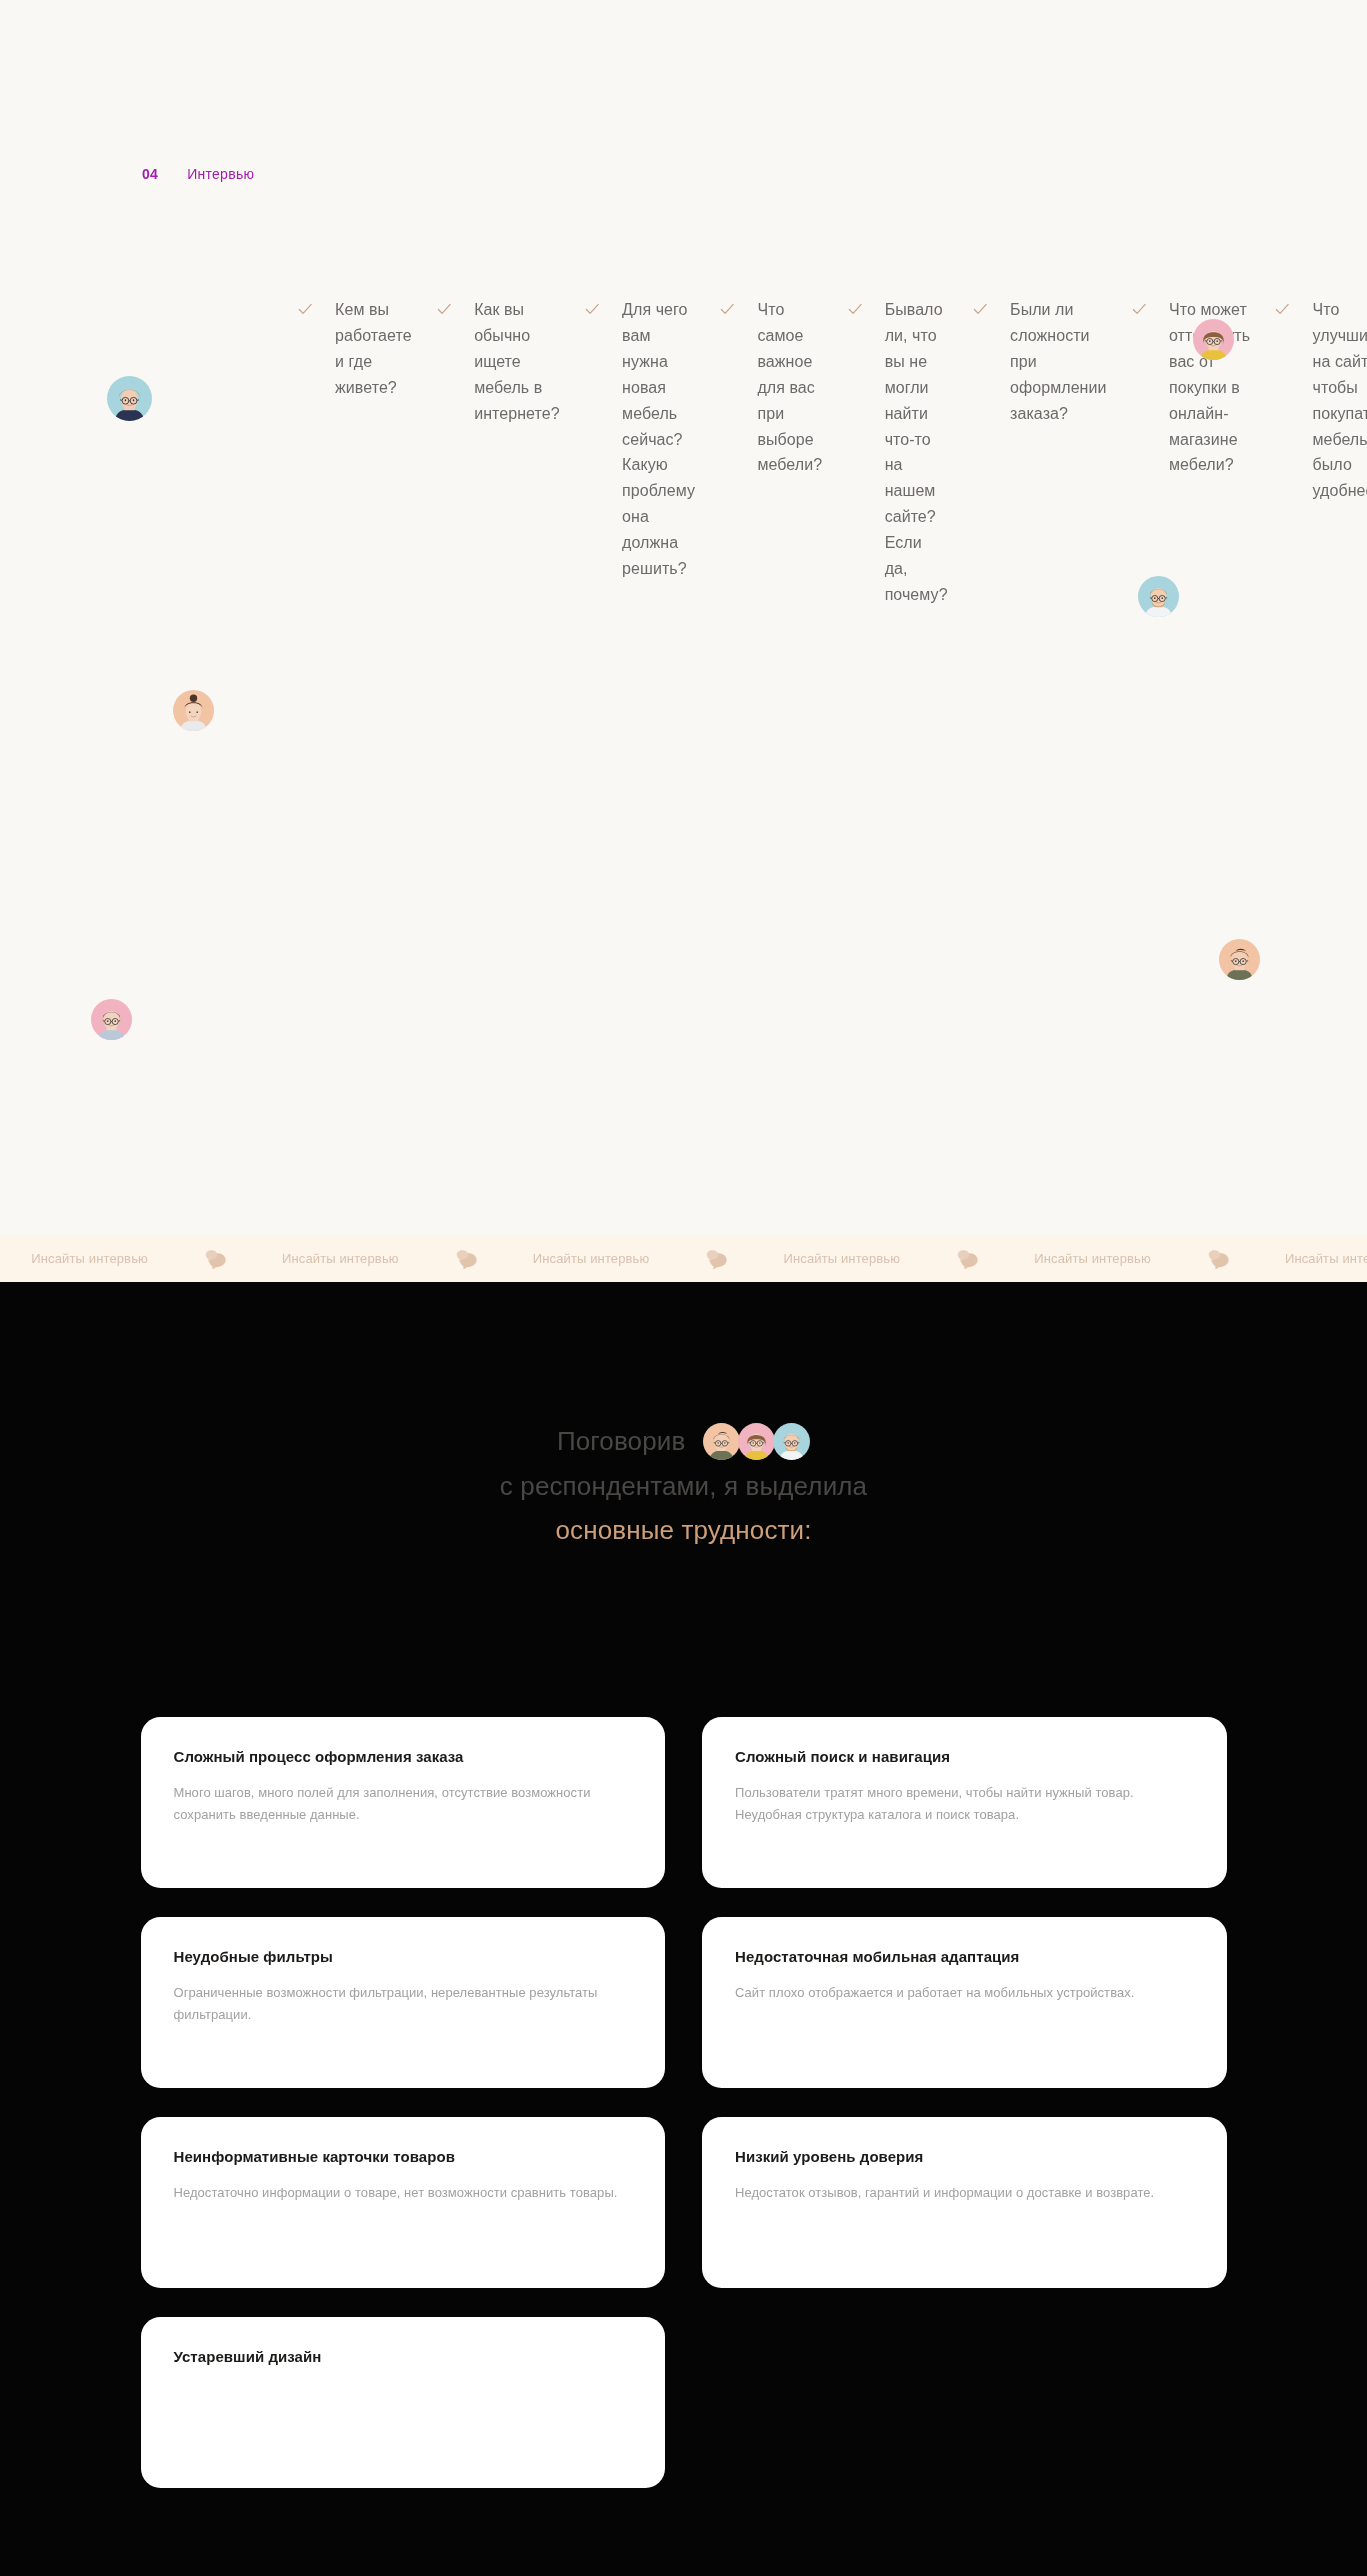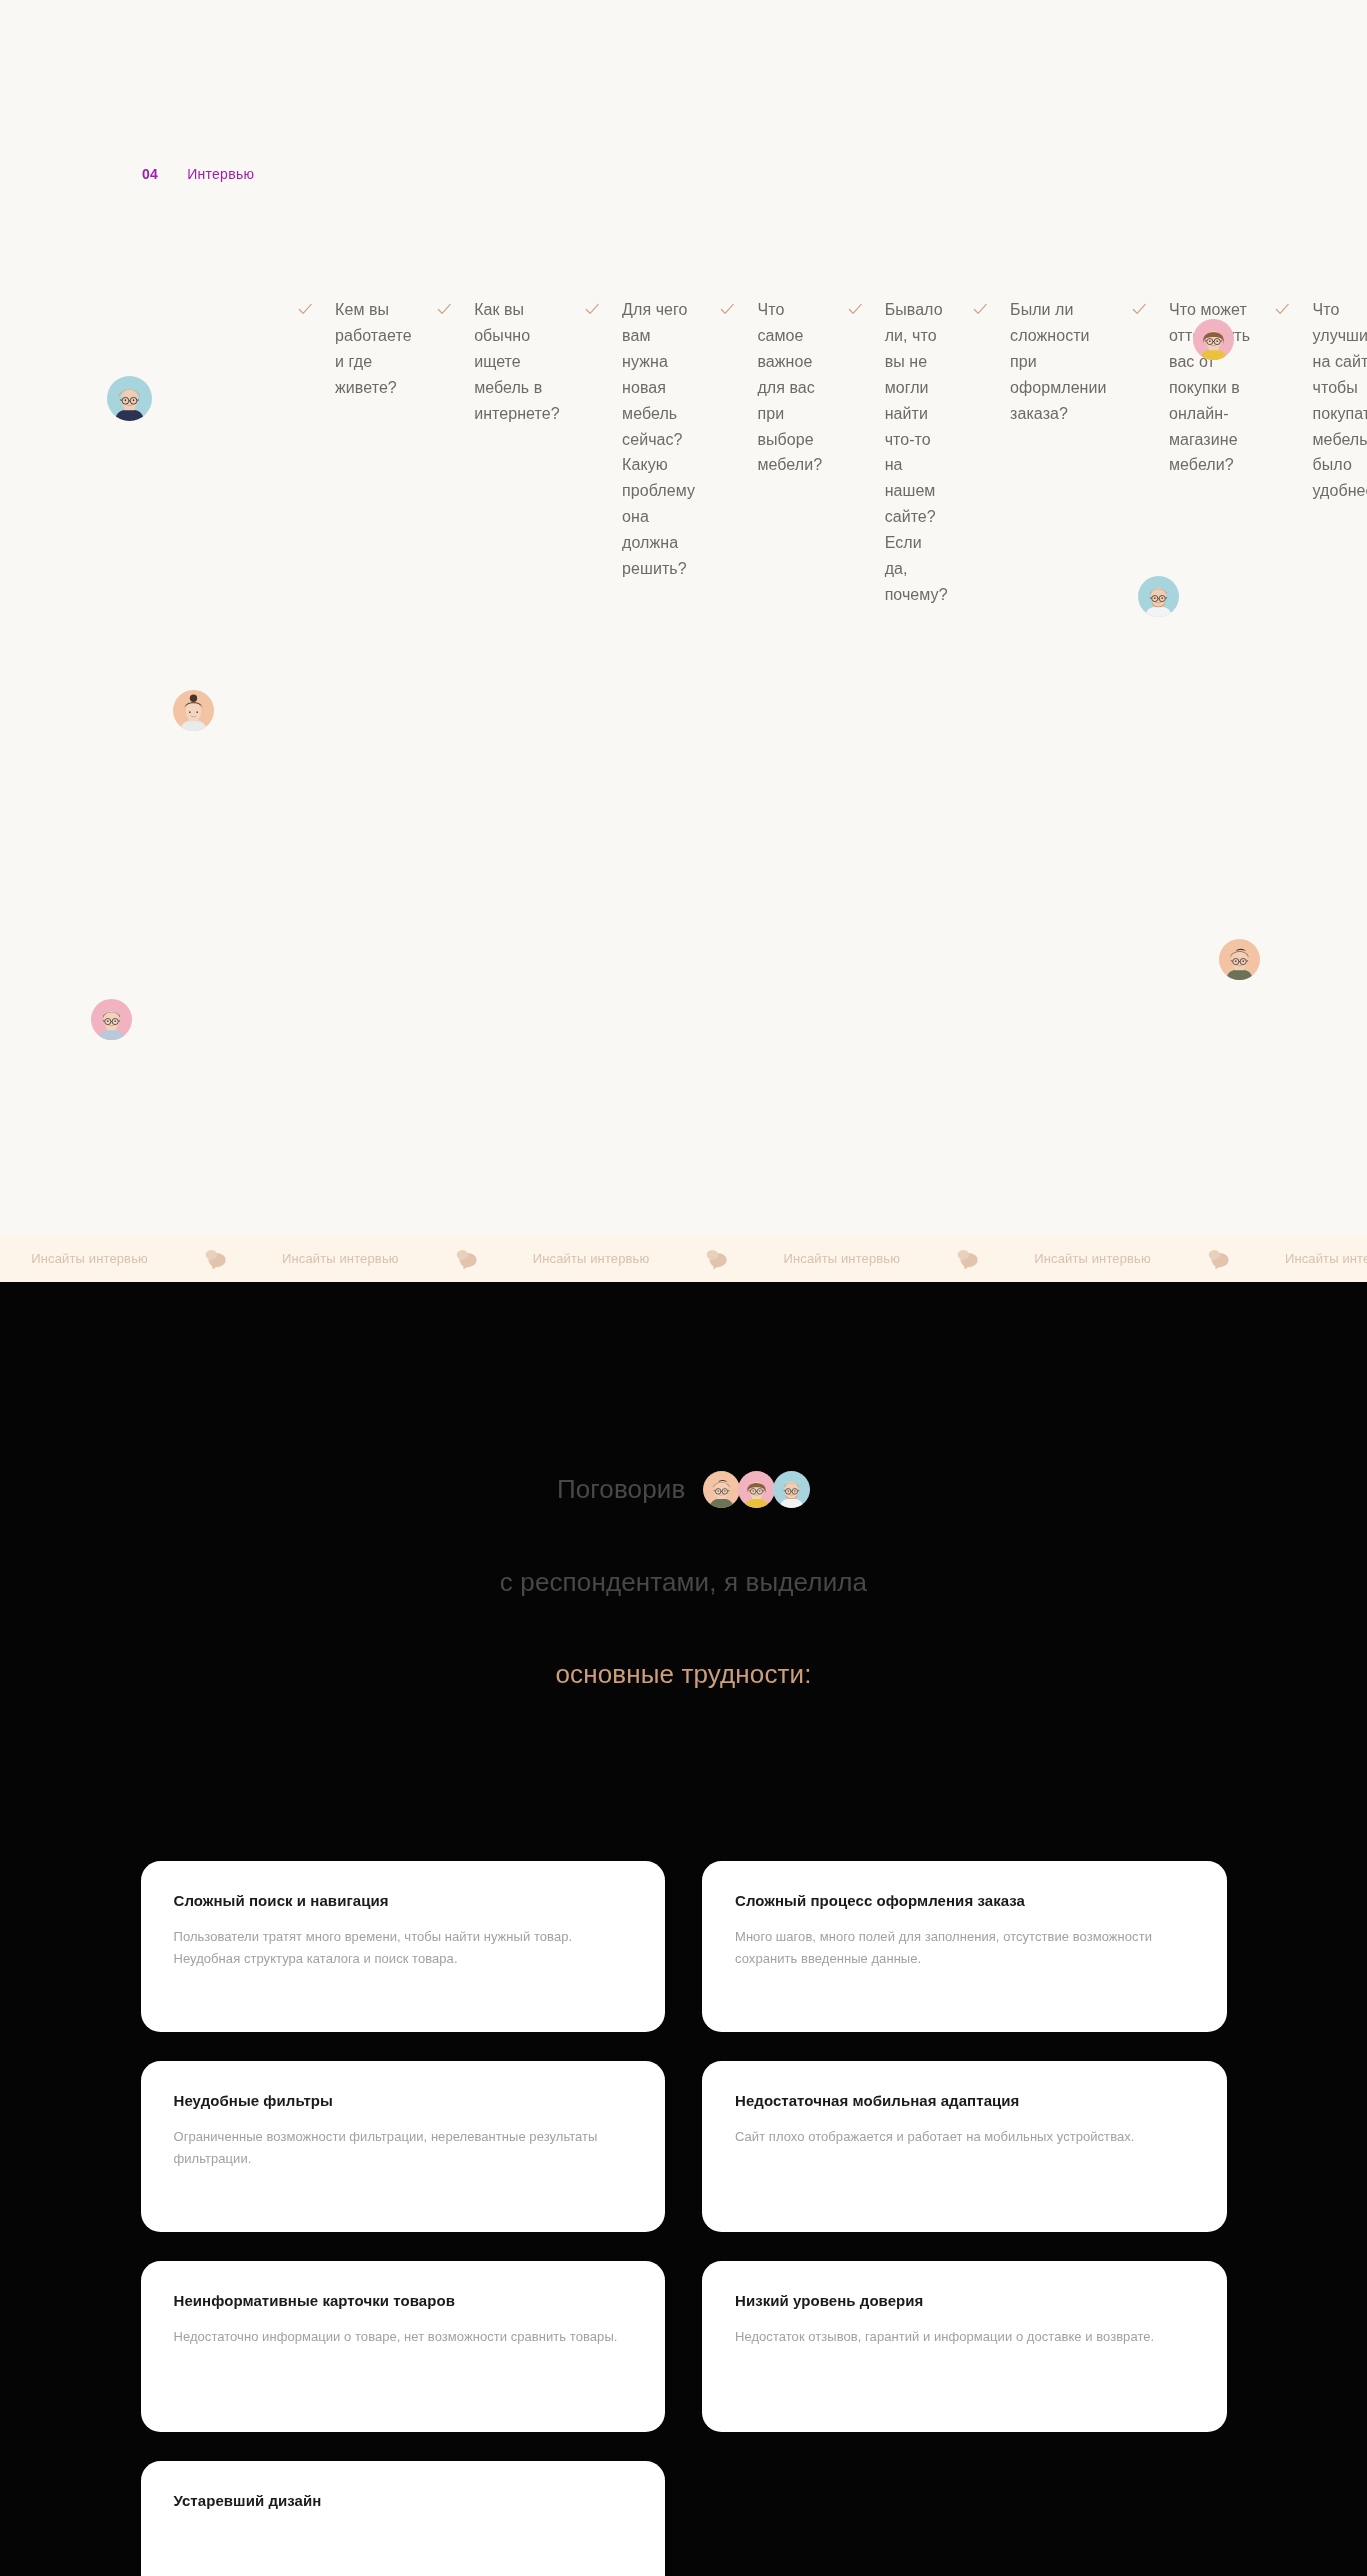--- a/index.html
+++ b/index.html
@@ -126,21 +126,20 @@
     font-size:26px;
     line-height:1.72;
     font-weight:400;
     color:#4a4845;
     letter-spacing:.005em;
   }
   .dark-head .row{
     display:flex;
     justify-content:center;
     gap:4px;
-    margin-top:48px;
   }
   .dark-head .avgroup{
     display:inline-flex;
     align-items:center;
     margin-left:13.7px;
   }
   .dark-head .avgroup .av{
     width:37px;height:37px;
     border-radius:50%;
     overflow:hidden;
@@ -499,28 +498,28 @@
       <div class="row">
         <span>с респондентами, я выделила</span>
       </div>
       <div class="row">
         <span class="accent-line">основные трудности:</span>
       </div>
     </div>
 
     <div class="cards" id="cards">
         <div class="card">
+          <div class="card-title">Сложный процесс оформления заказа</div>
+          <div class="card-desc">Много шагов, много полей для заполнения, отсутствие возможности сохранить введенные данные.</div>
+        </div>
+        <div class="card">
           <div class="card-title">Сложный поиск и навигация</div>
           <div class="card-desc">Пользователи тратят много времени, чтобы найти нужный товар. Неудобная структура каталога и поиск товара.</div>
         </div>
         <div class="card">
-          <div class="card-title">Сложный процесс оформления заказа</div>
-          <div class="card-desc">Много шагов, много полей для заполнения, отсутствие возможности сохранить введенные данные.</div>
-        </div>
-        <div class="card">
           <div class="card-title">Неудобные фильтры</div>
           <div class="card-desc">Ограниченные возможности фильтрации, нерелевантные результаты фильтрации.</div>
         </div>
         <div class="card">
           <div class="card-title">Недостаточная мобильная адаптация</div>
           <div class="card-desc">Сайт плохо отображается и работает на мобильных устройствах.</div>
         </div>
         <div class="card">
           <div class="card-title">Неинформативные карточки товаров</div>
           <div class="card-desc">Недостаточно информации о товаре, нет возможности сравнить товары.</div>

